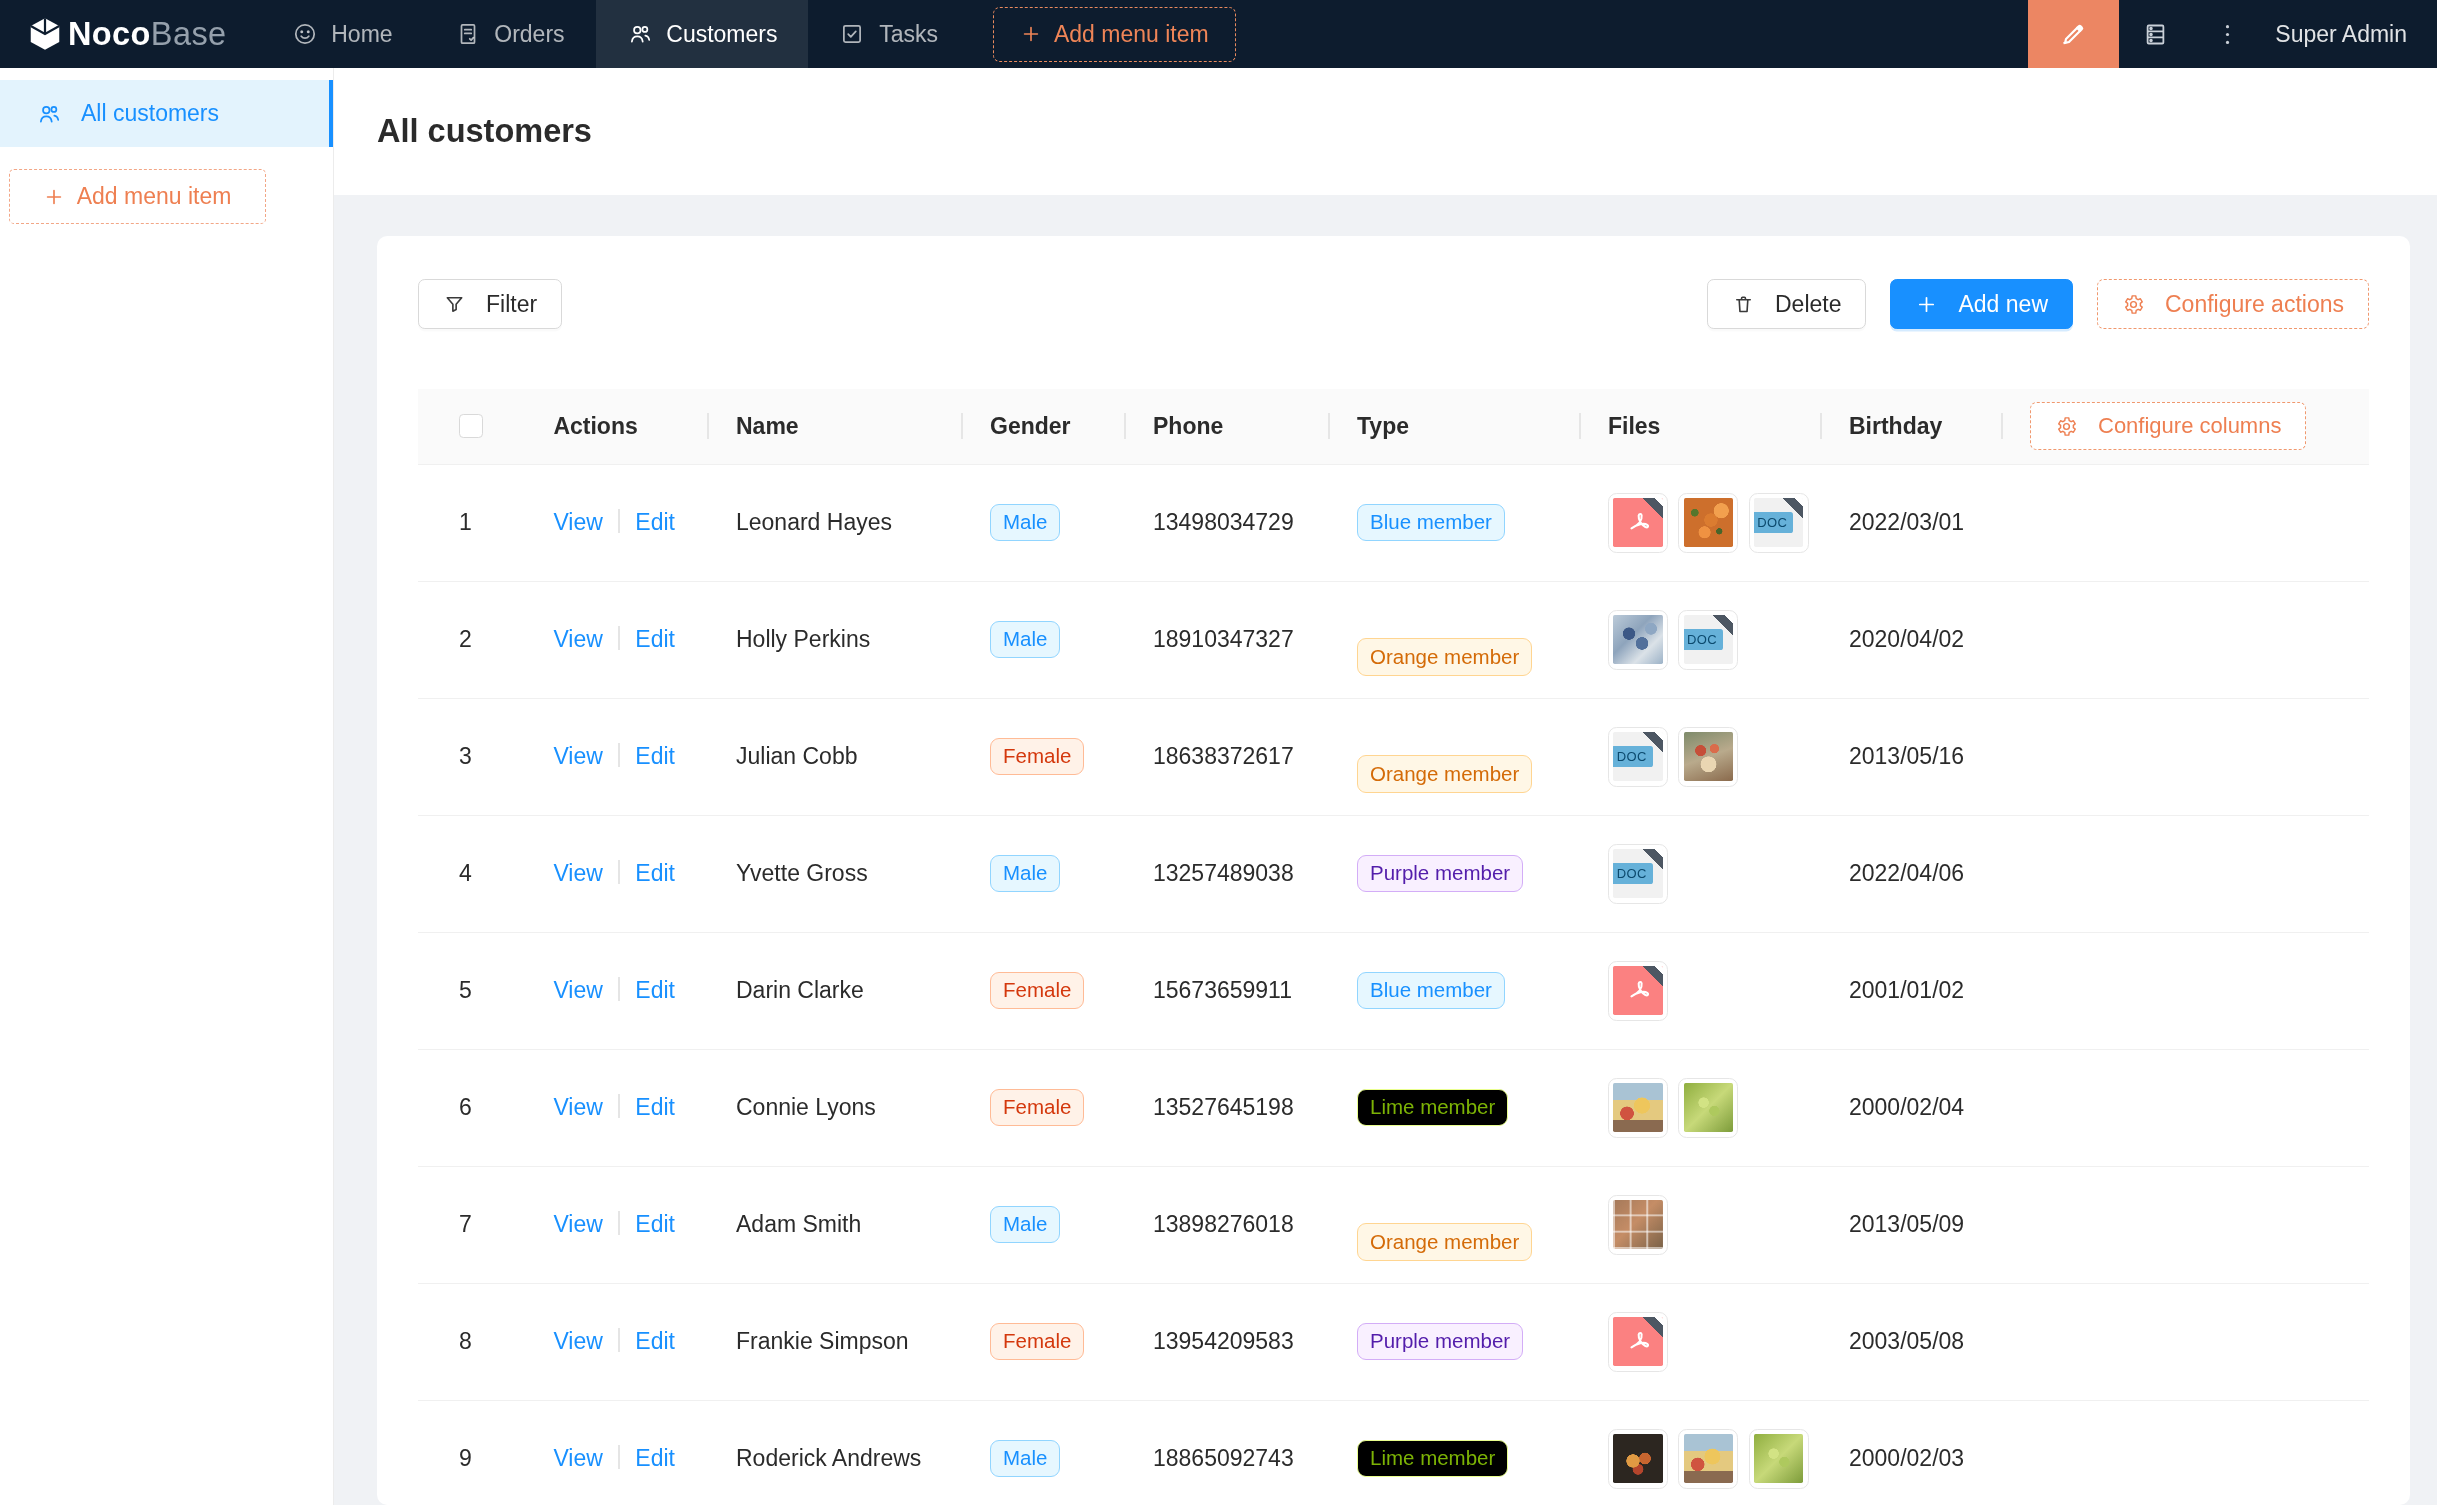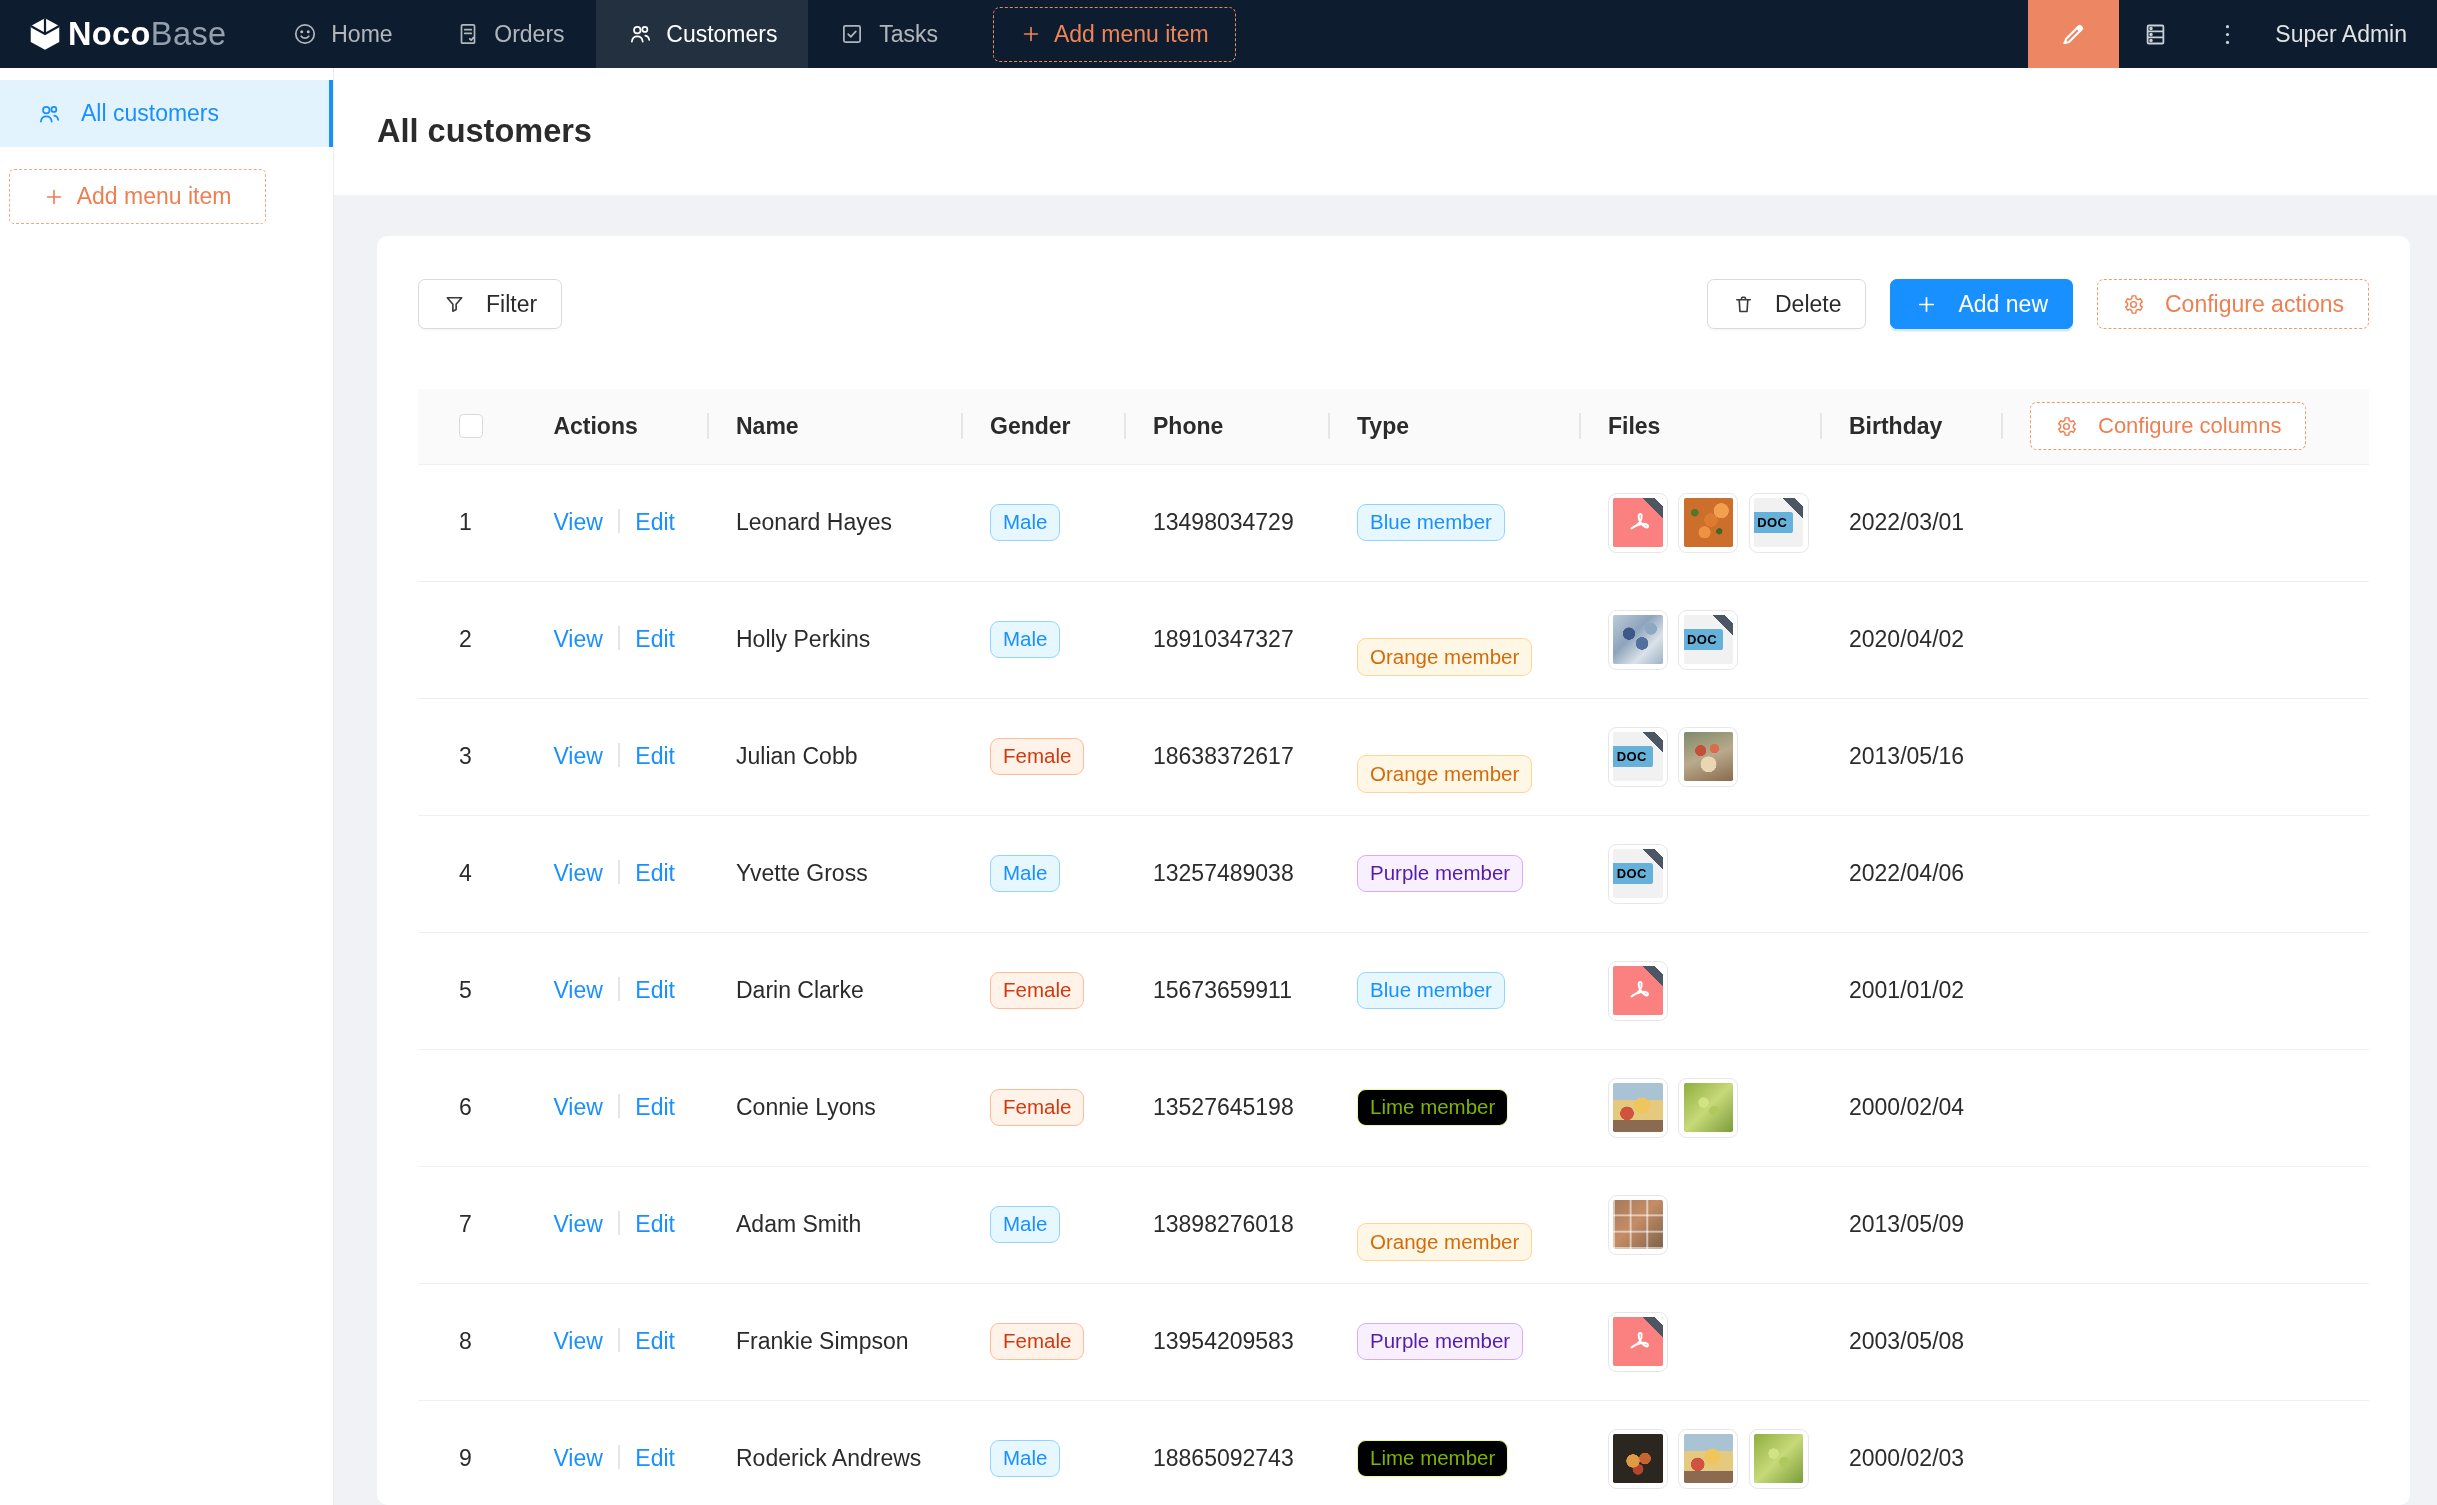--- a/index.html
+++ b/index.html
@@ -80,22 +80,22 @@
 
   
   .files { display:flex; gap:10.3px; align-items:center; }
   .file-tile { width:60px; height:60px; background:#fff; border:1.7px solid #e6e6e6; border-radius:8.6px; padding:4.3px;
     position:relative; cursor:pointer; flex:none; }
   .file-inner { width:100%; height:100%; position:relative; overflow:hidden; border-radius:1.7px; }
   .file-pdf  .file-inner { background:#fb8181; display:flex; align-items:center; justify-content:center; }
   .file-doc  .file-inner { background:#f1f1f1; }
   .fold { position:absolute; top:0; right:0; width:22px; height:22px;
     background:linear-gradient(225deg,#ffffff 0 6px,#4d5763 6px 14.5px,transparent 14.5px); }
-  .doc-badge { position:absolute; left:-2.6px; top:50%; transform:translateY(-50%); background:#66b1d9; color:#000000;
-    font-size:13px; font-weight:700; padding:3.4px 6px; border-radius:2.6px; letter-spacing:0.4px; }
+  .doc-badge { position:absolute; left:-2.6px; top:50%; transform:translateY(-50%); background:#66b1d9; color:#0c4a6e;
+    font-size:13px; font-weight:400; padding:3.4px 6px; border-radius:2.6px; letter-spacing:0.4px; }
   .pdf-glyph { width:32.5px; height:32.5px; }
   .f-image-orange-food{background:
     radial-gradient(circle at 22% 30%, #55762c 0 7%, transparent 8%),
     radial-gradient(circle at 72% 68%, #47652a 0 6%, transparent 7%),
     radial-gradient(circle at 42% 70%, #ef9242 0 13%, transparent 14%),
     radial-gradient(circle at 76% 26%, #f2a04e 0 14%, transparent 15%),
     radial-gradient(circle at 55% 45%, #db7c30 0 17%, transparent 18%), #cd6f2c;}
   .f-image-blue-grapes{background:
     radial-gradient(circle at 32% 38%, #3c5886 0 13%, transparent 14%),
     radial-gradient(circle at 58% 58%, #52709b 0 15%, transparent 16%),

